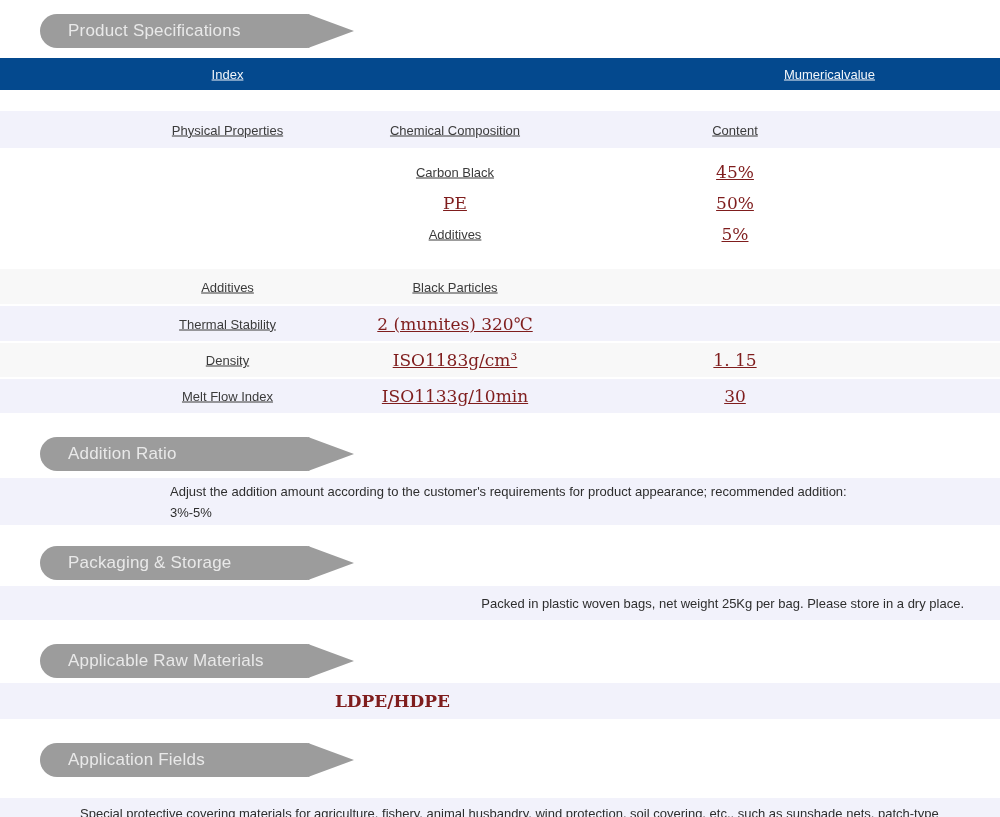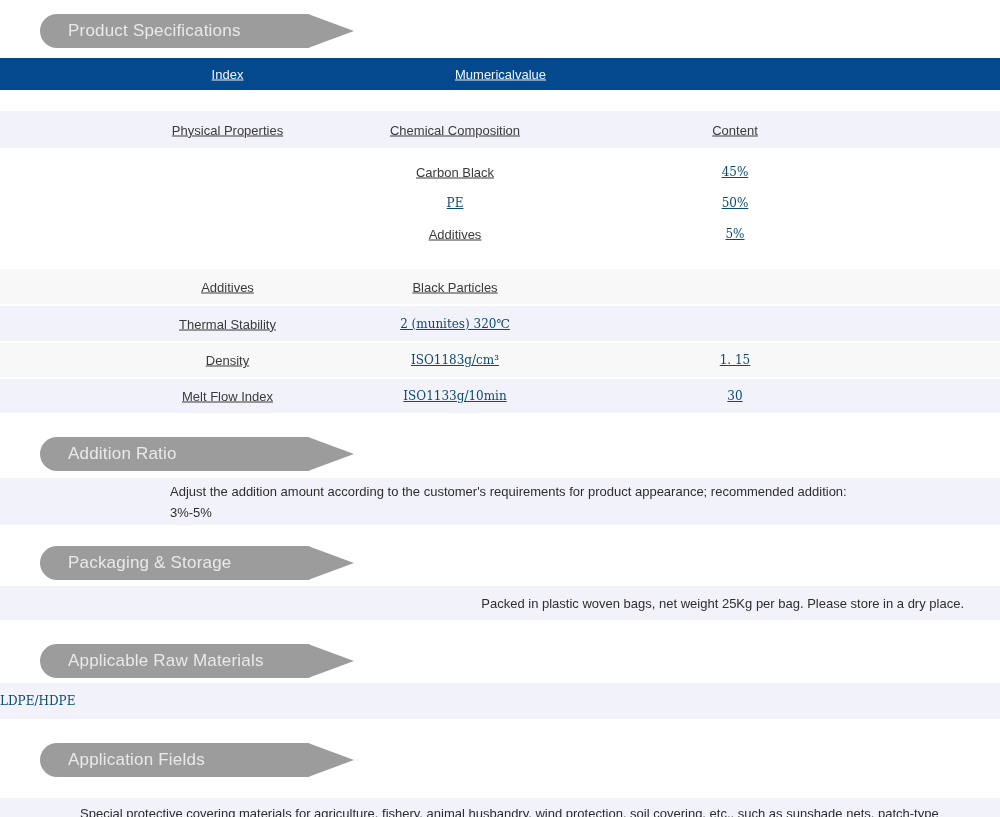--- a/index.html
+++ b/index.html
@@ -37,30 +37,30 @@
   .thead{height:32px;background:var(--header-bg);color:var(--header-text);position:relative;margin-top:10px;}
   .trow{position:relative;}
   .h37{height:37px}.h35{height:35px}.h34{height:34px}
   .lav{background:var(--row-lavender);margin-top:21px;}
   .gray{background:var(--row-gray);}
   .gap2{margin-top:2px;}
   .cell{position:absolute;top:50%;transform:translateY(-50%);white-space:nowrap;text-decoration:underline;}
   .c1{left:0;width:45.5%;text-align:center;}
   .c2{left:25.5%;width:40%;text-align:center;}
   .c3{left:58.5%;width:30%;text-align:center;}
-  .hc2{left:45.5%;width:42%;text-align:left;}
-  .serif{font-family:"DejaVu Serif","Liberation Serif",serif;font-size:12px;color:#0c4a6e;}
+  .hc2{left:45.5%;width:42%;text-align:right;}
+  .serif{font-family:"DejaVu Serif","Liberation Serif",serif;font-size:17px;color:#7f1d1d;}
   .comp{padding:8px 0 20px 0;background:#ffffff;}
   .comp-line{position:relative;height:31px;}
   
   .pblock{background:var(--row-lavender);line-height:21px;color:#2e2e2e;}
   .addition-block{margin-top:7px;padding:3px 150px 2px 170px;}
   .packaging-block{margin-top:6px;height:34px;display:flex;align-items:center;justify-content:flex-end;padding-right:36px;}
   .raw-block{margin-top:5px;height:36px;position:relative;}
-  .raw-block .val{position:absolute;top:50%;transform:translateY(-50%);left:0;width:78.5%;}
+  .raw-block .val{position:absolute;top:50%;transform:translateY(-50%);left:0;width:78.5%;text-align:center;font-weight:bold;}
   .application-block{margin-top:21px;padding:5px 55px 5px 80px;}
 </style>
 </head>
 <body>
 
 <div class="banner mt14">
   <span>Product Specifications</span>
   <span class="arrow"></span>
 </div>
 

